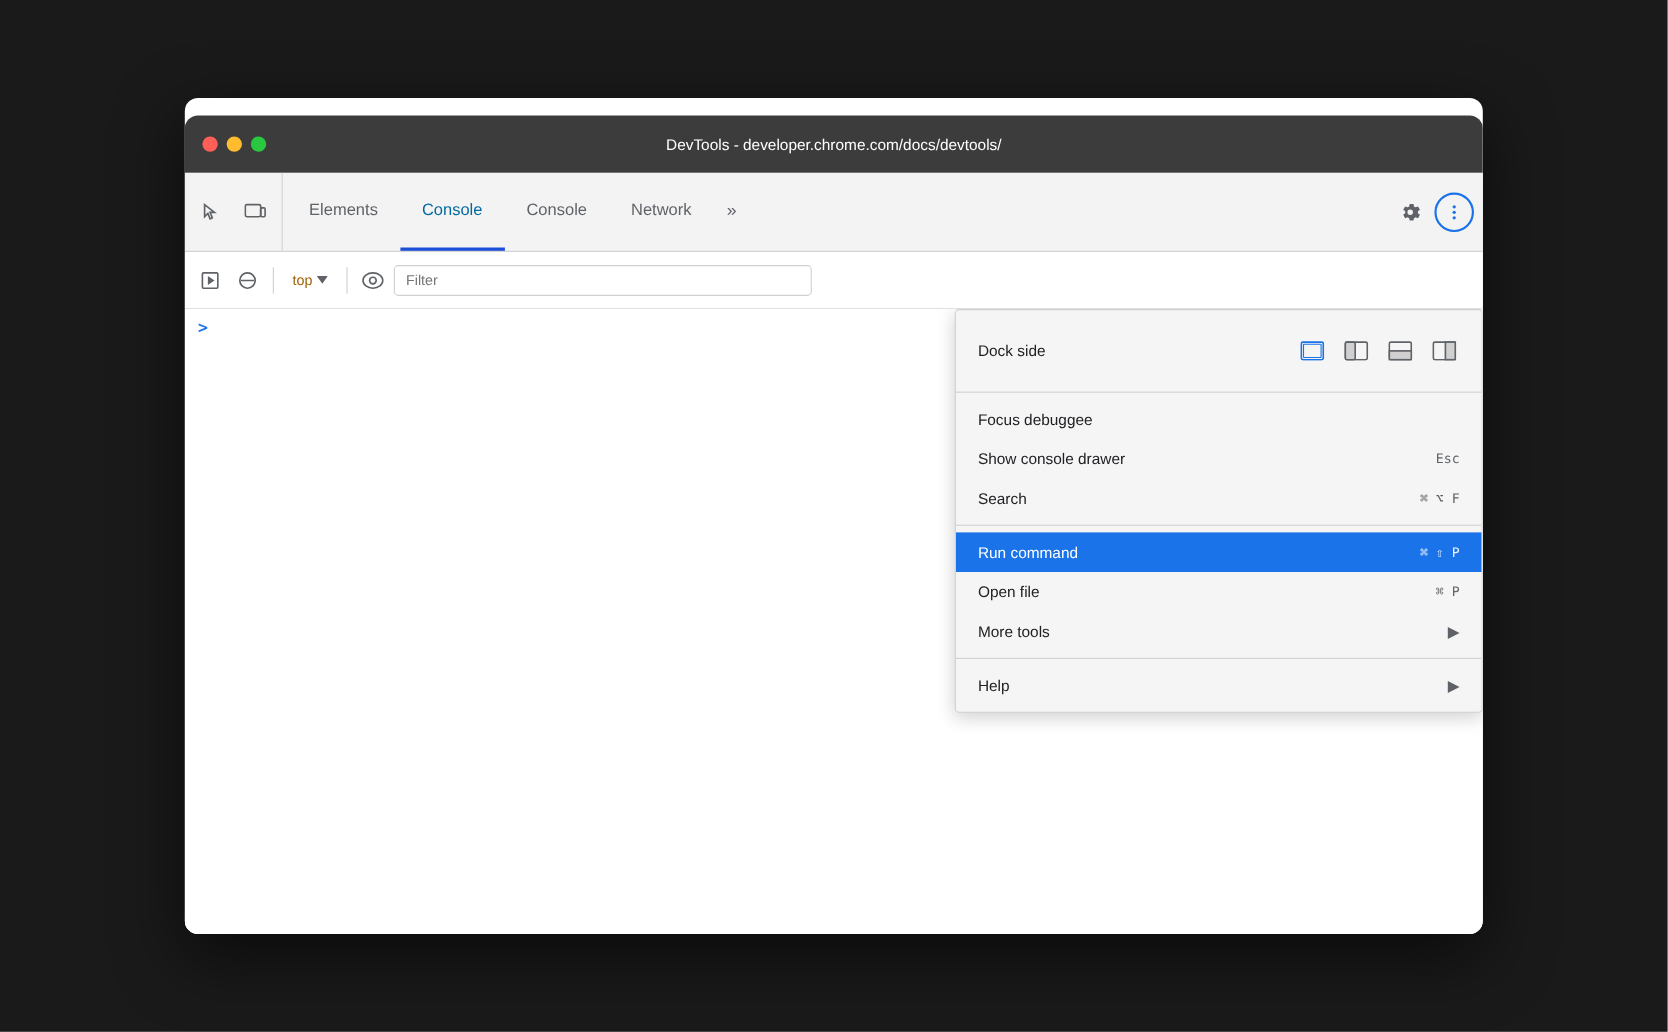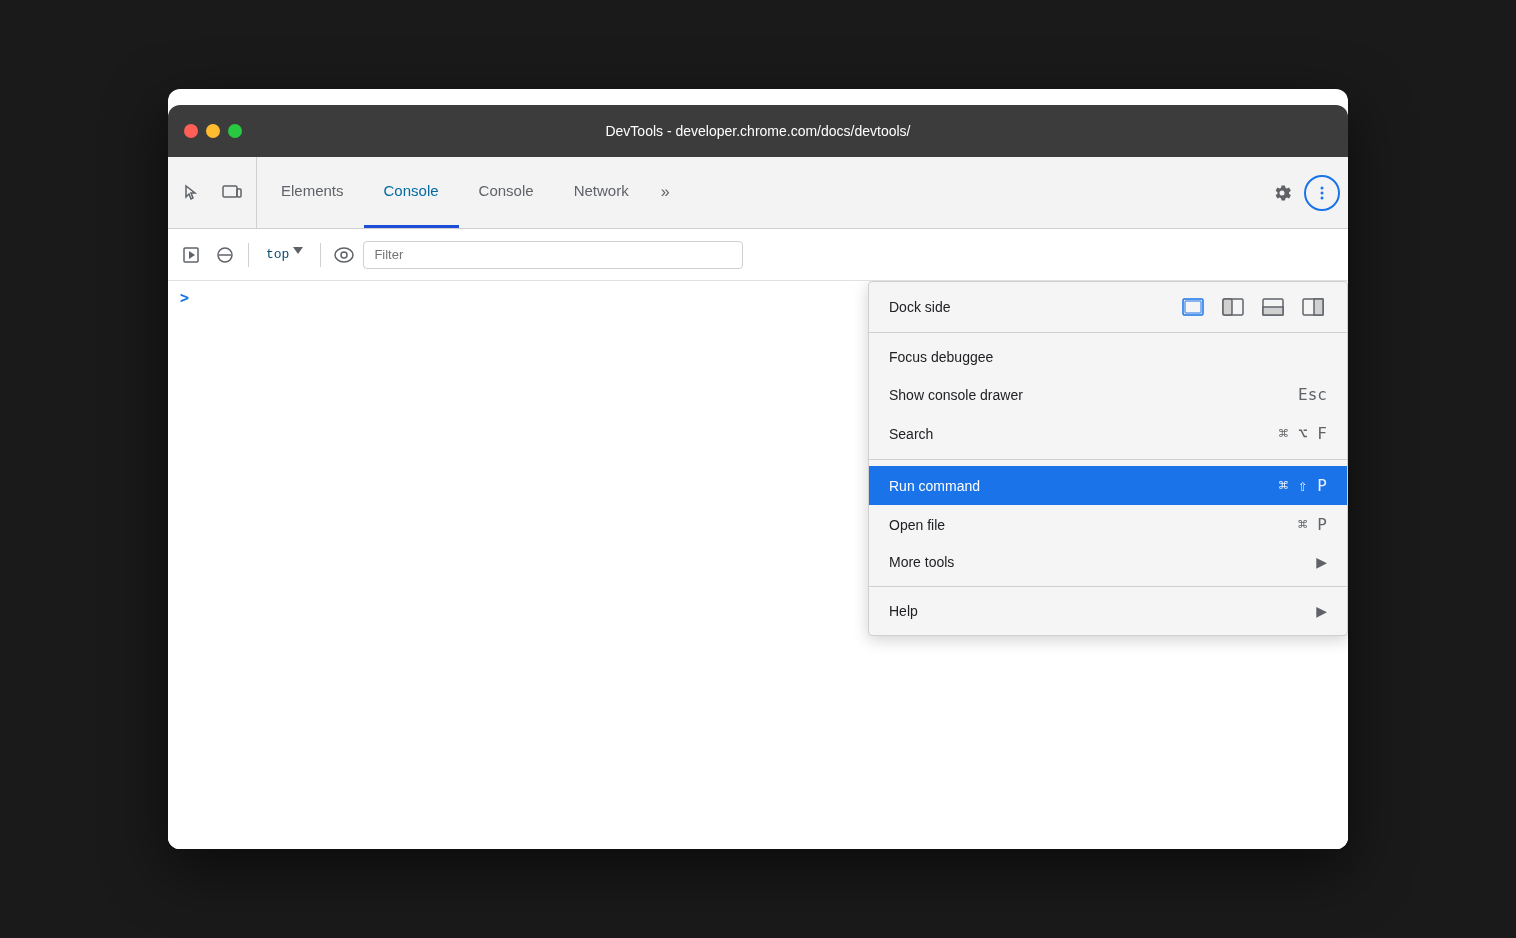--- a/index.html
+++ b/index.html
@@ -190,28 +190,28 @@
 
     .toolbar-divider {
       width: 1px;
       height: 24px;
       background: #d0d0d0;
       margin: 0 4px;
     }
 
     .context-selector {
       display: flex;
+      align-items: center;
       gap: 4px;
       padding: 4px 8px;
       border-radius: 4px;
       cursor: pointer;
       font-size: 13px;
-      color: #0c4a6e;
+      color: #a16207;
       border: 1px solid transparent;
-      font-family: Liberation Mono, monospace;
     }
 
     .filter-input {
       flex: 1;
       max-width: 380px;
       height: 28px;
       border: 1px solid #d0d0d0;
       border-radius: 4px;
       padding: 0 10px;
       font-size: 13px;
@@ -285,21 +285,21 @@
 
     .menu-shortcut {
       color: #5f6368;
       font-size: 13px;
       display: flex;
       align-items: center;
       gap: 3px;
     }
 
     .dock-side-section {
-      padding: 14px 20px;
+      padding: 26px 20px;
       display: flex;
       align-items: center;
       justify-content: space-between;
       border-bottom: 1px solid #d0d0d0;
     }
 
     .dock-side-label {
       font-size: 14px;
       color: #202124;
     }
@@ -328,21 +328,21 @@
       height: 18px;
     }
 
     .chevron-right {
       font-size: 14px;
       color: #5f6368;
     }
 
     .kbd {
       font-family: -apple-system, monospace;
-      font-size: 16px;
+      font-size: 12px;
     }
   </style>
 </head>
 <body>
 
 <div class="window">
 
   <div class="titlebar">
     <div class="traffic-lights">
       <div class="traffic-light close"></div>

